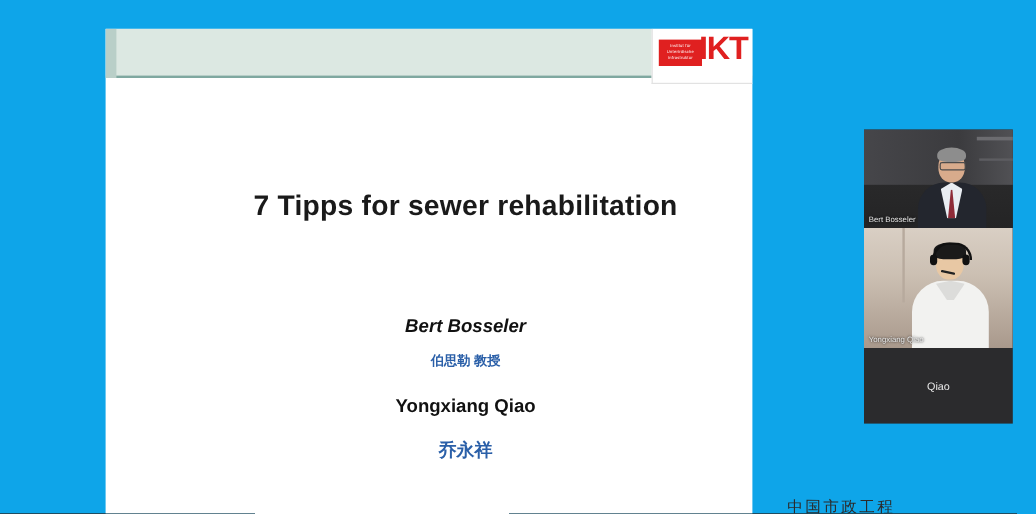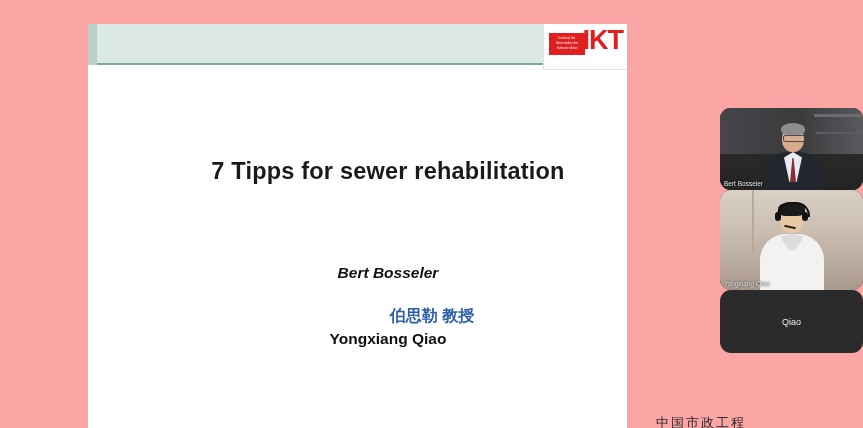--- a/index.html
+++ b/index.html
@@ -13,21 +13,21 @@
     overflow: hidden;
     font-family: "Liberation Sans", sans-serif;
     position: relative;
   }
 
   
   #stage {
     position: absolute;
     left: 0; top: 0;
     width: 863px; height: 428px;
-    background: #fca5a5;
+    background: #0ea5e9;
   }
 
   #slide {
     position: absolute;
     left: 88px;
     top: 24px;
     width: 539px;
     height: 404px;
     background: #ffffff;
     overflow: hidden;
@@ -110,25 +110,24 @@
     letter-spacing: 1px;
   }
   #name1-en {
     top: 240px;
     font-size: 15.5px;
     font-weight: bold;
     font-style: italic;
     color: #111111;
   }
   #name1-zh {
-    top: 282px;
-    font-size: 16px;
+    top: 269px;
+    font-size: 11px;
     font-weight: bold;
     color: #2a5fa8;
-    padding-left: 44px;
   }
   #name2-en {
     top: 306px;
     font-size: 15.5px;
     font-weight: bold;
     color: #111111;
   }
   #name2-zh {
     top: 342px;
     font-size: 15px;
@@ -152,24 +151,23 @@
   #filmstrip {
     position: absolute;
     right: 0;
     top: 108px;
     width: 143px;
     height: 245px;
   }
   .tile {
     position: absolute;
     left: 0;
-    width: 143px;
+    width: 124px;
     overflow: hidden;
     background: #1d1d1f;
-    border-radius: 11px;
   }
   #tile-1 { top: 0; height: 82px; }
   #tile-2 { top: 82px; height: 100px; }
   #tile-3 { top: 182px; height: 63px; background: #2b2b2d; }
 
   .tile-name {
     position: absolute;
     left: 4px;
     bottom: 3px;
     font-size: 6.5px;
@@ -297,20 +295,21 @@
       <div id="logo-sub">Institut für Unterirdische Infrastruktur</div>
       <div id="logo-mark">IKT</div>
     </div>
 
     <div class="sl" id="title-en">7 Tipps for sewer rehabilitation</div>
 
     <div class="sl" id="name1-en">Bert Bosseler</div>
     <div class="sl" id="name1-zh">伯思勒 教授</div>
 
     <div class="sl" id="name2-en">Yongxiang Qiao</div>
+    <div class="sl" id="name2-zh">乔永祥</div>
 
   </div>
 
   <div id="filmstrip">
 
     <div class="tile" id="tile-1">
       <div id="p1-bg"></div>
       <div id="p1-wall"></div>
       <div id="p1-shelf"></div>
       <div id="p1-shelf2"></div>

